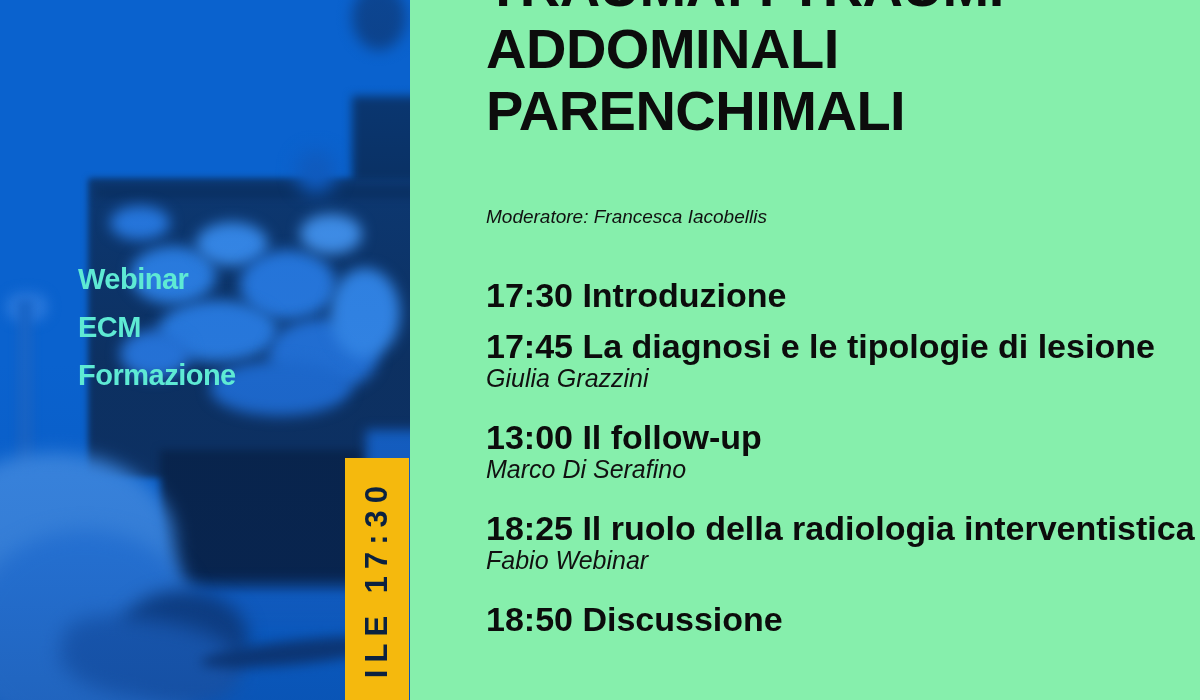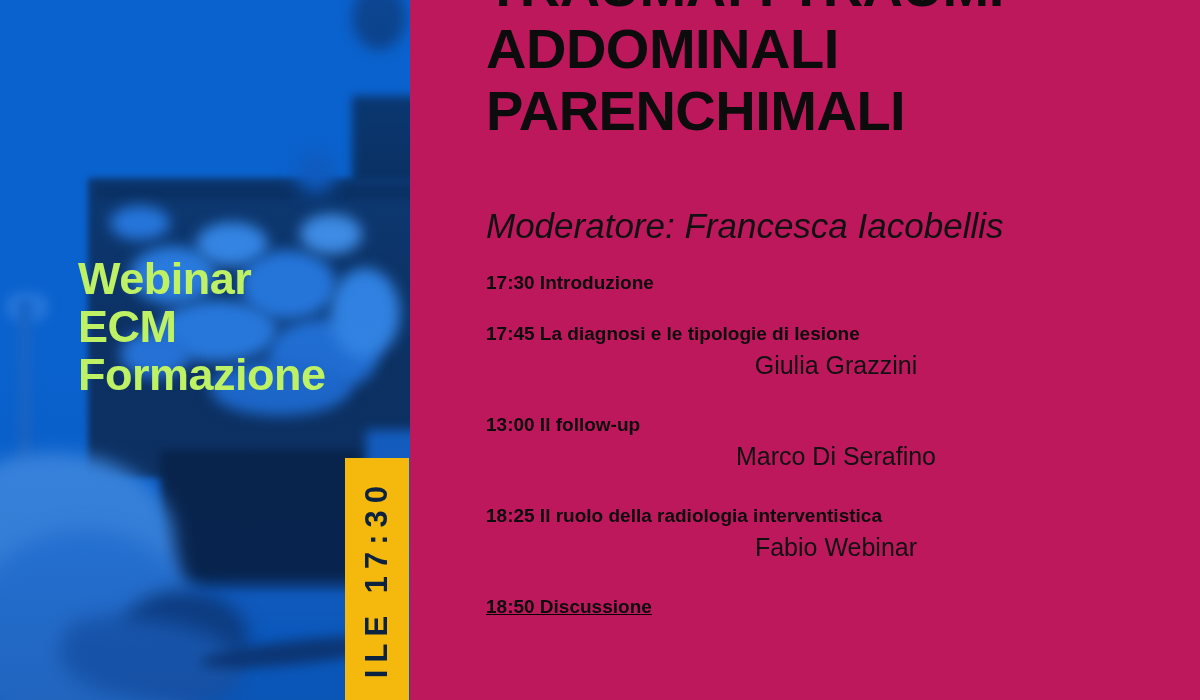--- a/index.html
+++ b/index.html
@@ -238,23 +238,23 @@
       rgba(8,50,120,0.28) 100%);
     mix-blend-mode: normal;
   }
 
   
   .webinar-block {
     position: absolute;
     left: 78px;
     top: 255px;
     width: 330px;
-    color: #bef264;
+    color: #5eead4;
     font-weight: 700;
-    font-size: 45px;
+    font-size: 29px;
     line-height: 48px;
     letter-spacing: -0.5px;
     z-index: 5;
   }
   .webinar-block div { white-space: nowrap; }
 
   
   .yellow-bar {
     position: absolute;
     left: 345px;
@@ -286,70 +286,71 @@
     font-family: "Liberation Sans", sans-serif;
   }
 
   
   .right {
     position: absolute;
     left: 410px;
     top: 0;
     width: 790px;
     height: 700px;
-    background: #be185d;
+    background: #86efac;
   }
 
   .title {
     position: absolute;
     left: 76px;
     top: -44px;
     width: 700px;
     color: #0c0c0c;
     font-weight: 700;
     font-size: 56px;
     line-height: 62px;
     letter-spacing: -0.5px;
   }
   .title div { white-space: nowrap; }
 
   .moderator {
     position: absolute;
     left: 76px;
     top: 206px;
     font-style: italic;
-    font-size: 35px;
+    font-size: 19px;
     color: #111111;
     white-space: nowrap;
   }
 
   .agenda {
     position: absolute;
     left: 76px;
     top: 266px;
     width: 700px;
   }
   .agenda-item {
     margin-bottom: 18px;
   }
-  .agenda-item:last-child { margin-bottom: 0; text-decoration: underline; }
+  .agenda-item:last-child { margin-bottom: 0; }
   .agenda-line {
     font-weight: 700;
-    font-size: 19px;
+    font-size: 34px;
     line-height: 33px;
     color: #0c0c0c;
     white-space: nowrap;
+    margin-top: 13px;
   }
   .agenda-speaker {
+    font-style: italic;
     font-weight: 400;
     font-size: 25px;
     line-height: 31px;
     color: #111111;
     white-space: nowrap;
-    text-align: center;
   }
   .agenda-item.has-speaker { margin-bottom: 27px; }
 </style>
 </head>
 <body>
 
 <div id="poster">
 
   <div class="left-panel">
     <div class="photo">

